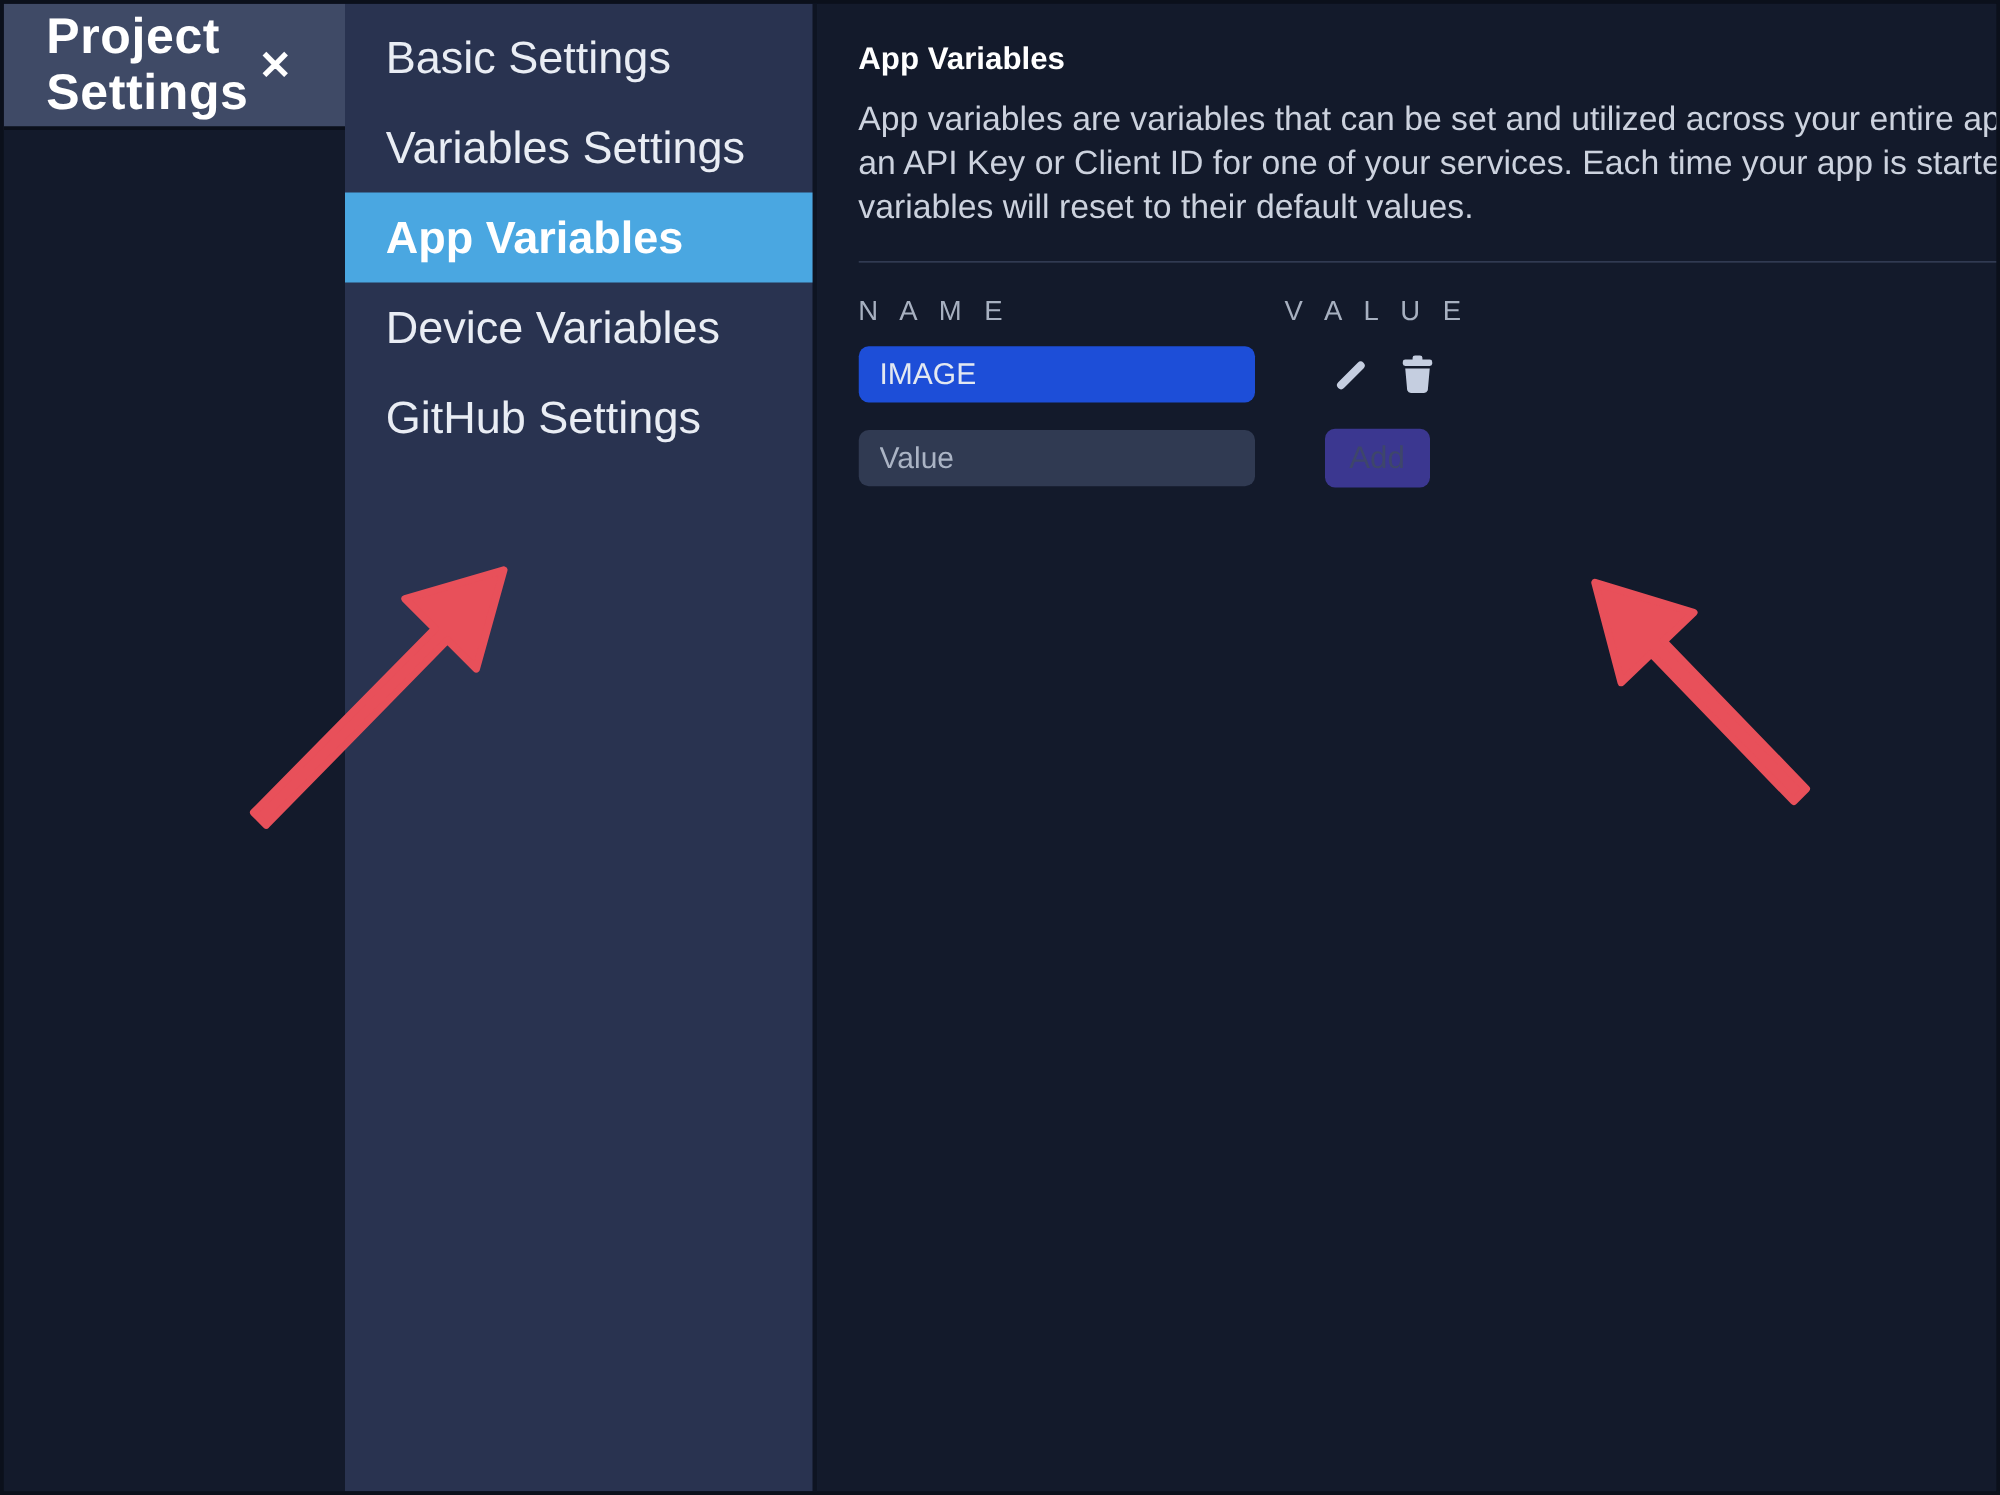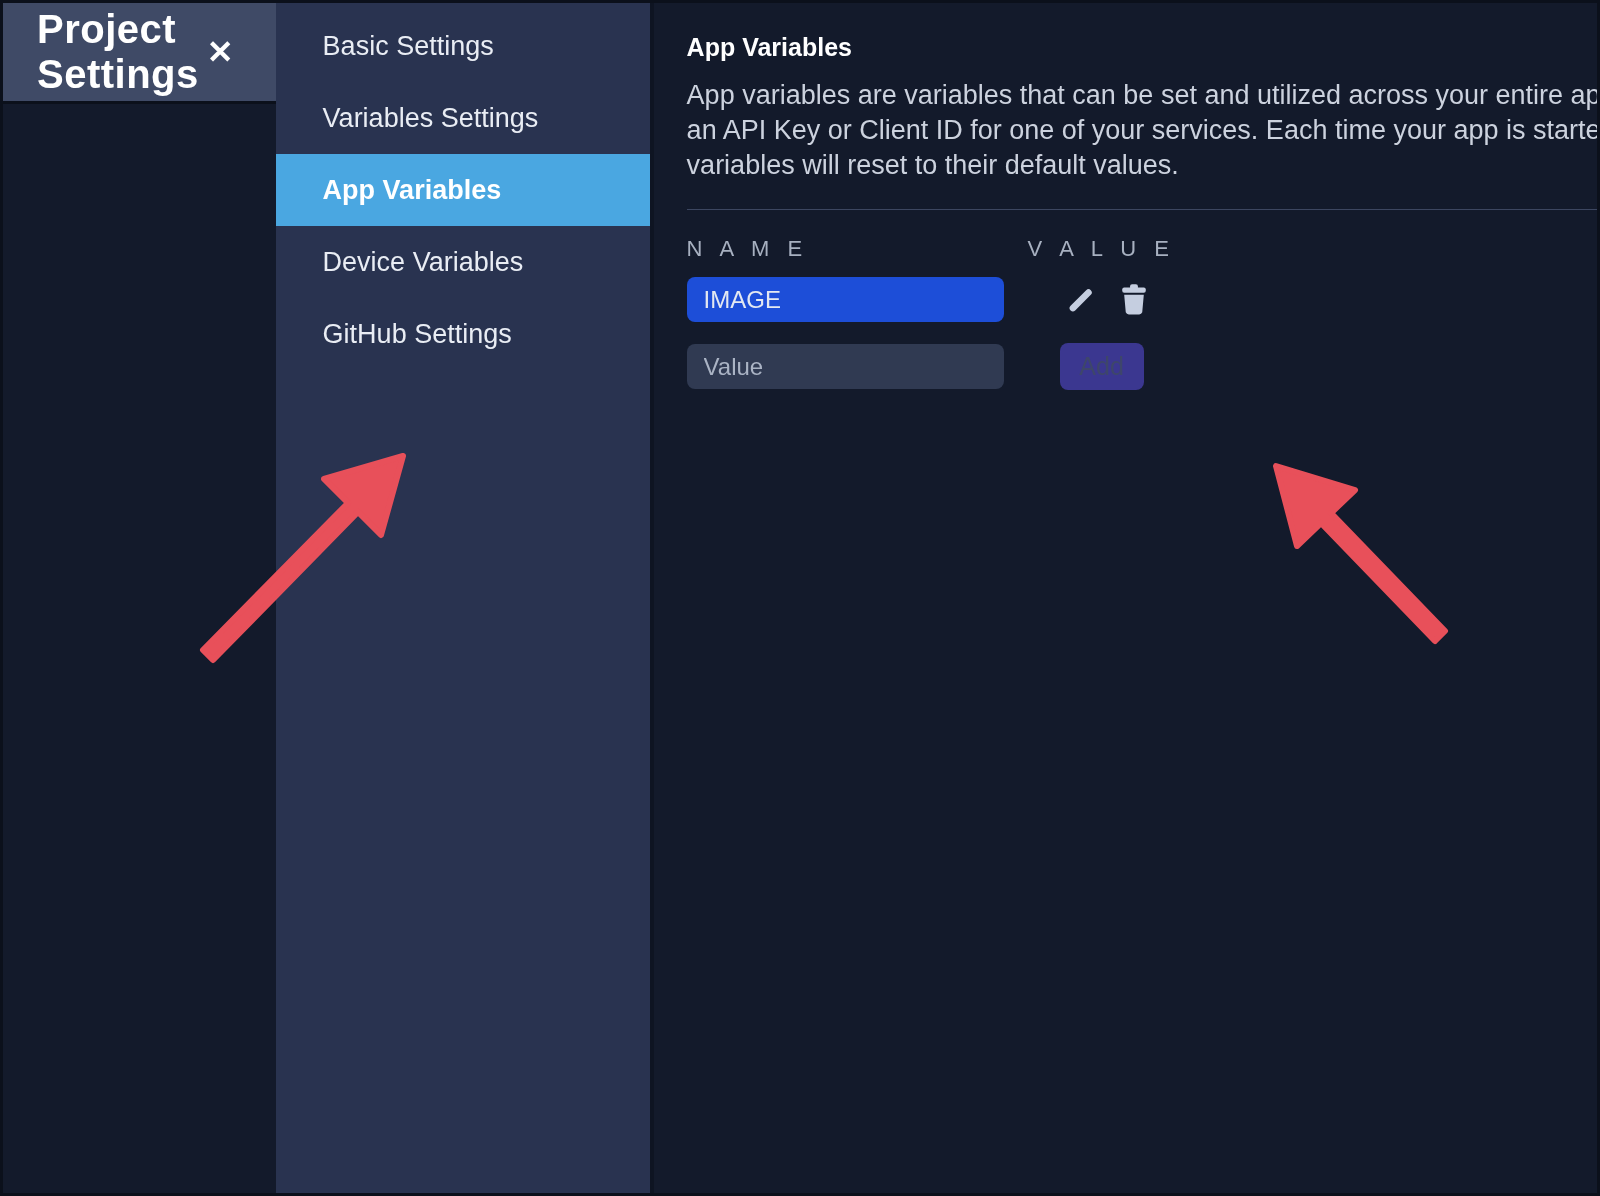--- a/index.html
+++ b/index.html
@@ -10,22 +10,22 @@
   
   .header{height:101px;flex:0 0 101px;background:#3f4a66;display:flex;align-items:center;
     justify-content:space-between;padding:0 34px;border-bottom:3px solid #0b101b;}
   .title{color:#ffffff;font-size:40px;font-weight:bold;letter-spacing:.5px;}
   .close-btn{color:#ffffff;font-size:32px;font-weight:bold;cursor:pointer;background:none;
     border:none;line-height:1;padding:4px 8px;}
 
   
   .body{flex:1 1 auto;display:flex;min-height:0;}
   .sidebar{flex:0 0 378px;background:#293350;border-right:4px solid #0e1422;padding-top:7px;}
-  .side-item{height:72px;display:flex;align-items:center;padding-left:47px;color:#e9edf4;
-    font-size:27px;cursor:pointer;}
+  .side-item{height:72px;display:flex;align-items:center;padding-left:33px;color:#e9edf4;
+    font-size:36px;cursor:pointer;}
   .side-item.active{background:#4aa7e1;color:#ffffff;font-weight:bold;}
 
   .main{flex:1 1 auto;background:#131a2b;padding:30px 64px 0 33px;position:relative;}
   .section-heading{color:#ffffff;font-size:25px;font-weight:bold;margin:0 0 16px 0;}
   .section-desc{color:#ccd2de;font-size:27px;line-height:35px;margin:0 0 26px 0;max-width:1110px;}
   .divider{height:1px;background:#3c4660;border:none;width:1120px;margin:0 0 26px 0;}
 
   .var-grid{display:grid;grid-template-columns:317px 696px auto;column-gap:24px;row-gap:21px;
     align-items:center;}
   .col-header{color:#a7b0c0;font-size:22px;letter-spacing:6px;font-weight:400;margin-bottom:-6px;}

